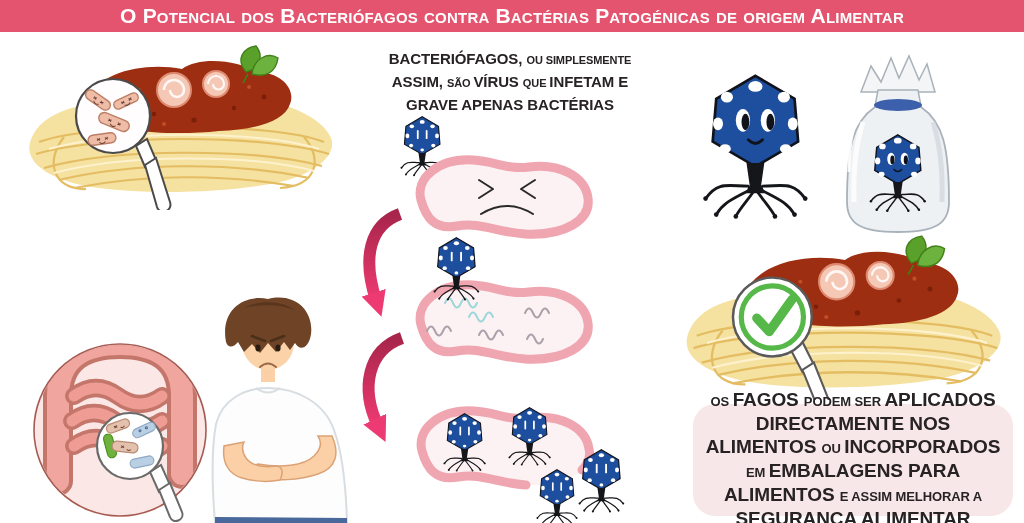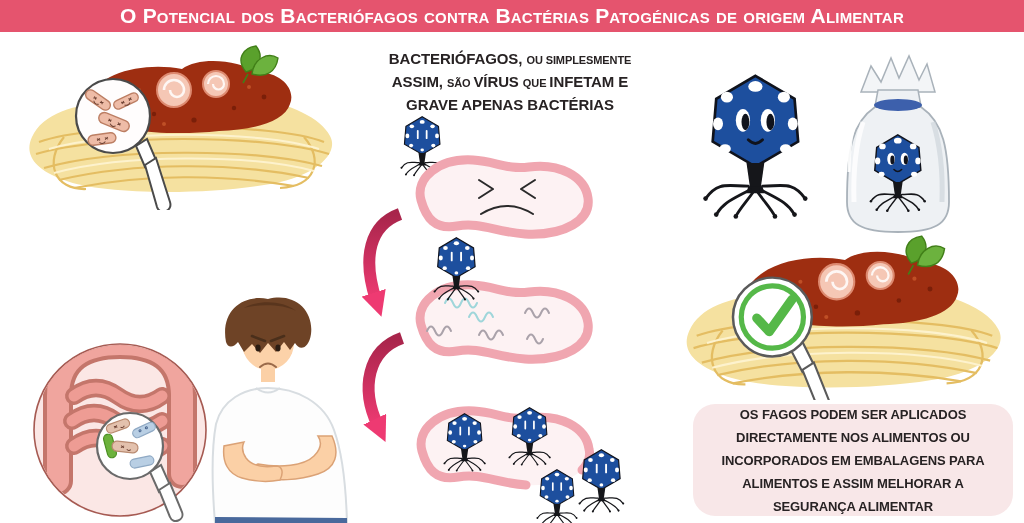--- a/index.html
+++ b/index.html
@@ -27,21 +27,21 @@
   .txt-problem .small{font-size:11.5px;}
   .txt-intro{left:368px;top:48px;width:284px;line-height:21px;}
   .txt-intro .big{font-size:15px;}
   .txt-intro .small{font-size:11px;}
   .info-box{
     position:absolute;left:693px;top:404px;width:320px;height:112px;
     background:var(--info-box-bg,#f8e7e8);border-radius:22px;
     display:flex;align-items:center;justify-content:center;
   }
   .txt-solution{position:static;width:300px;line-height:22px;}
-  .txt-solution .big{font-size:13px;}
+  .txt-solution .big{font-size:19px;}
   .txt-solution .small{font-size:13px;}
   .ill{position:absolute;}
 </style>
 </head>
 <body>
 
 <div class="canvas">
 
   <svg width="0" height="0" style="position:absolute" aria-hidden="true">
     <defs>

